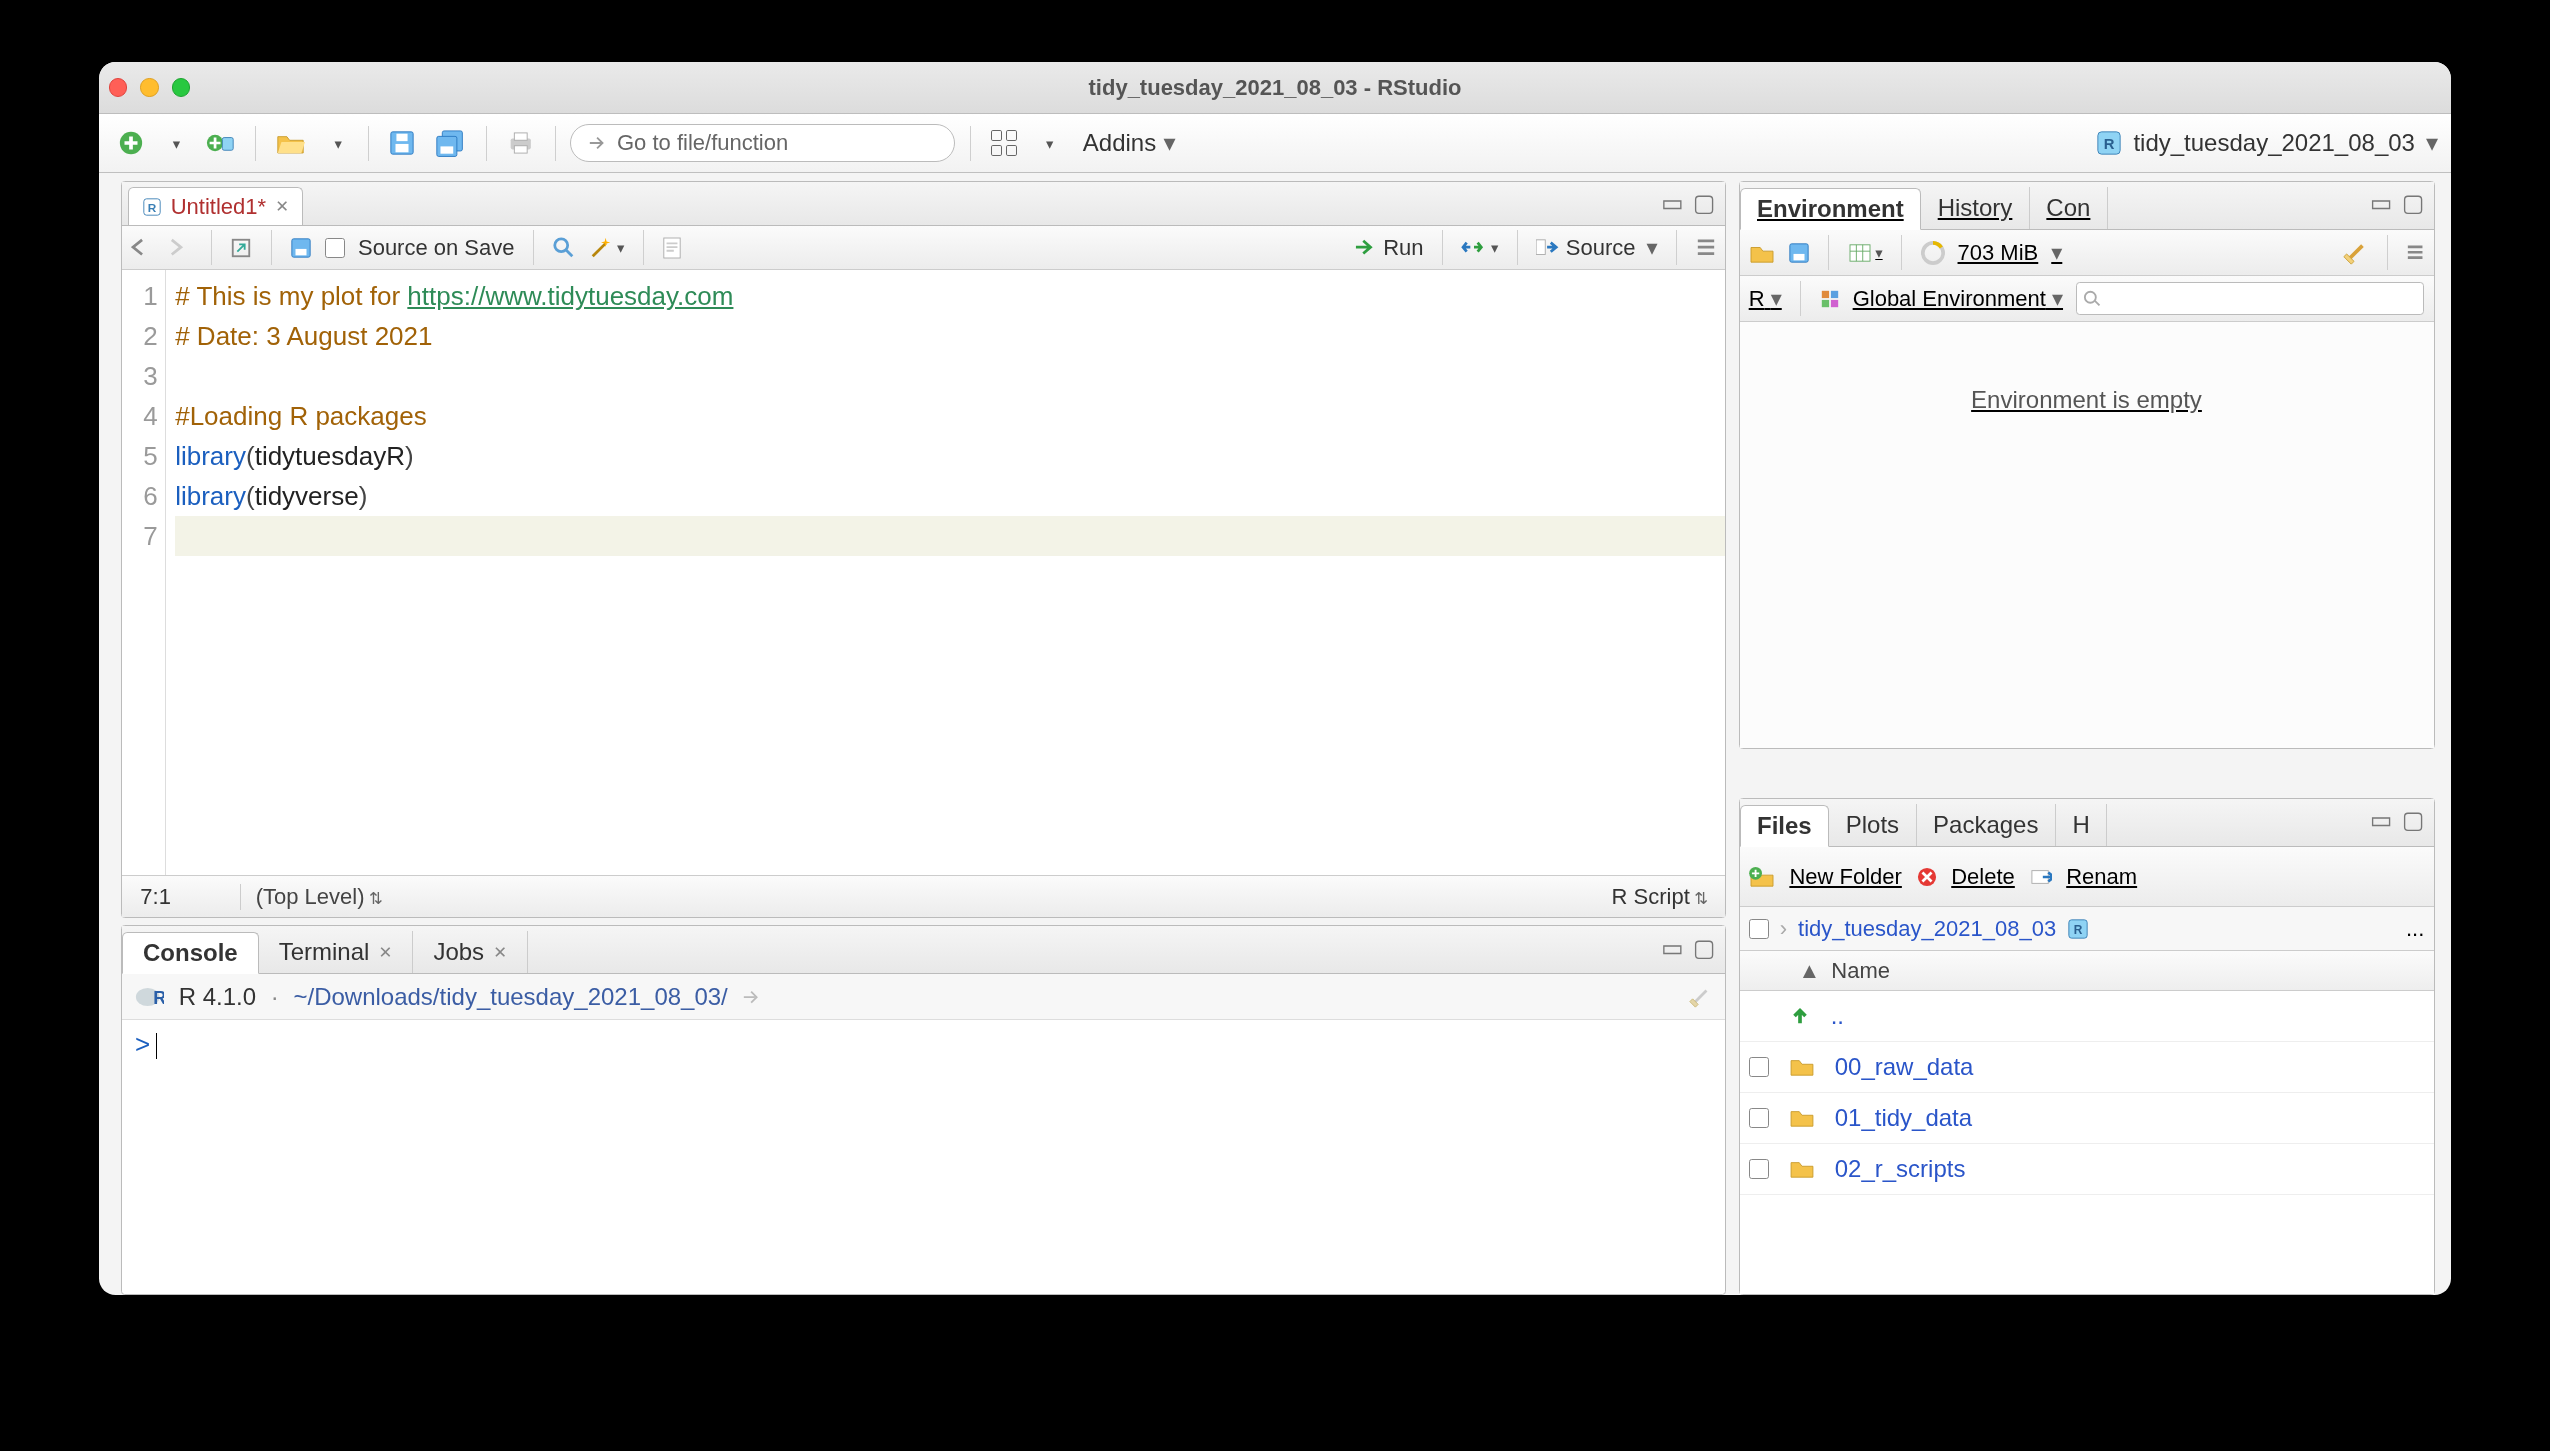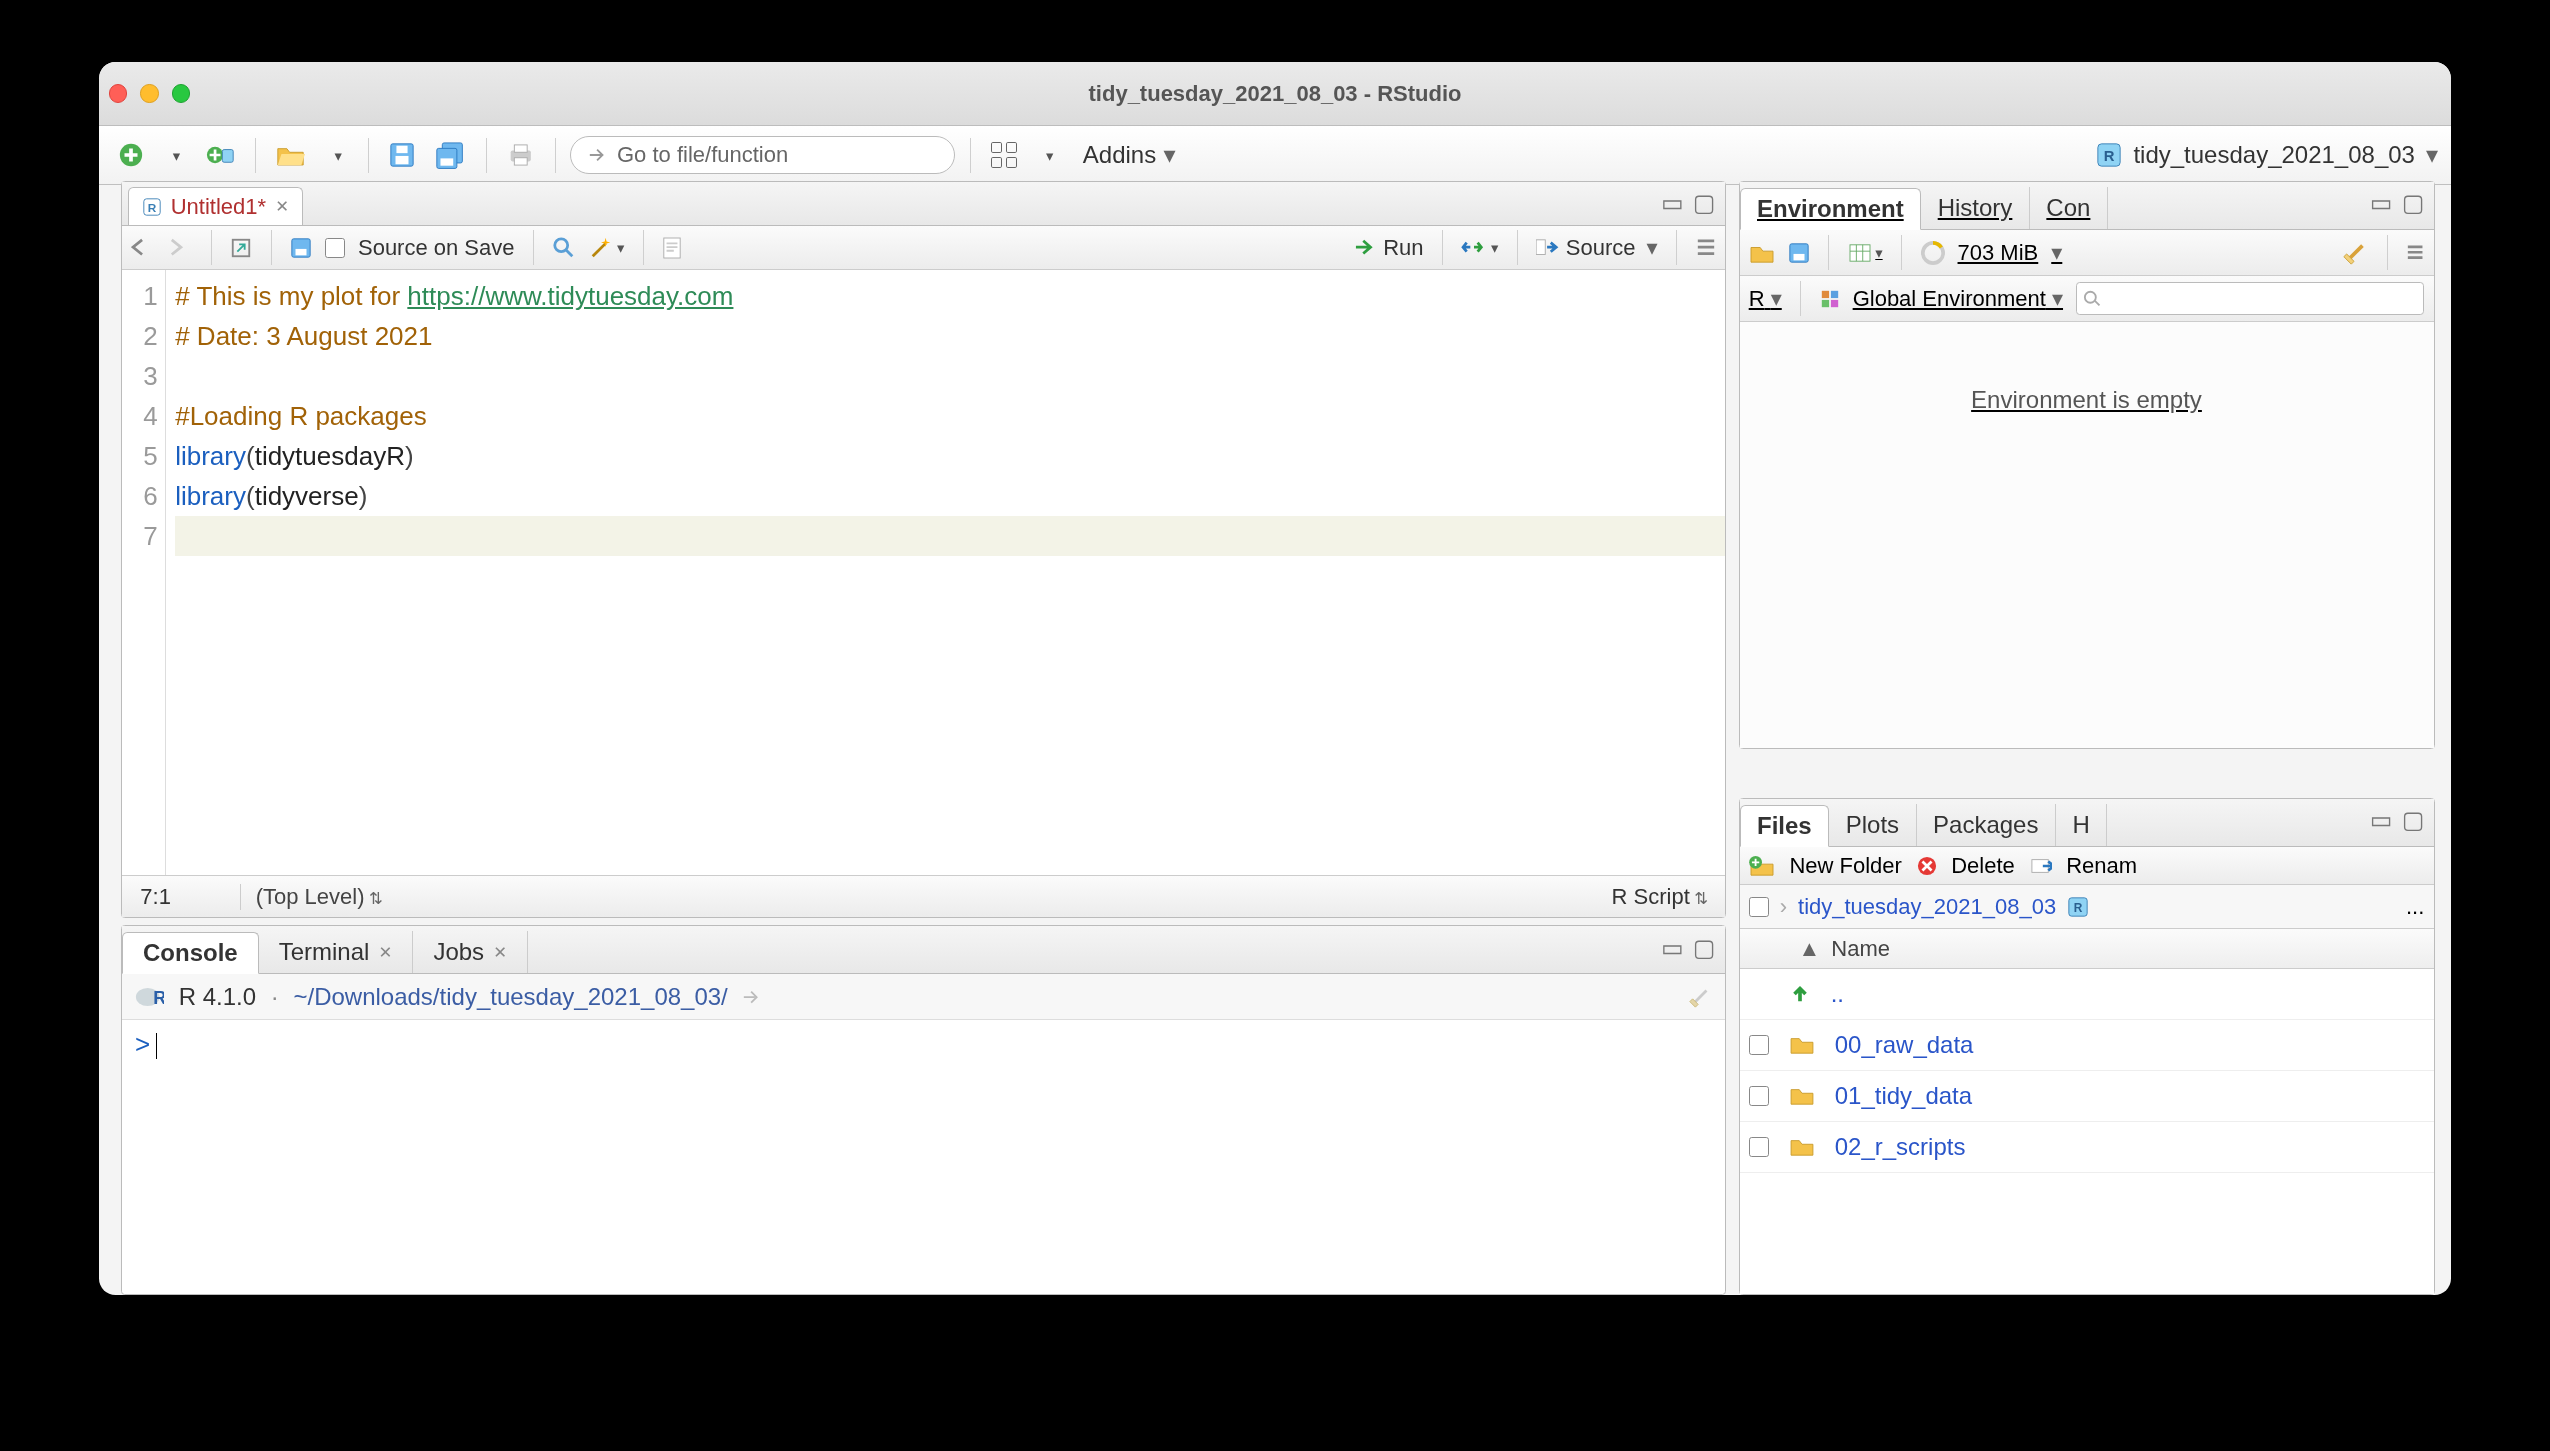--- a/index.html
+++ b/index.html
@@ -3,21 +3,21 @@
 <meta charset="utf-8">
 <style>
   * { box-sizing: border-box; margin: 0; padding: 0; font-family: -apple-system, "Helvetica Neue", Arial, sans-serif; }
   body { background: #000; width: 2550px; height: 1451px; position: relative; }
   .window {
     position: absolute; left: 99px; top: 62px; width: 2352px; height: 1233px;
     background: #f4f4f4; border-radius: 16.5px; overflow: hidden;
     box-shadow: 0 27.5px 64px rgba(0,0,0,.6);
   }
   .titlebar {
-    height: 64px; background: linear-gradient(#eaeaea,#dcdcdc);
+    height: 52px; background: linear-gradient(#eaeaea,#dcdcdc);
     display: flex; align-items: center; padding: 0 10px; border-bottom: 0.9px solid #bdbdbd;
     position: relative;
   }
   .traffic { display: flex; gap: 13px; }
   .tl-dot { width: 18.3px; height: 18.3px; border-radius: 50%; }
   .tl-red { background: #ff5f57; border: 0.9px solid #e0443e; }
   .tl-yel { background: #ffbd2e; border: 0.9px solid #dfa123; }
   .tl-grn { background: #28c840; border: 0.9px solid #1fa332; }
   .win-title { position:absolute; left:0; right:0; text-align:center; font-size: 22px; color: #555; font-weight: 600; }
 
@@ -90,21 +90,21 @@
   .env-toolbar{ height:46px; border-bottom:0.9px solid #ccc; display:flex; align-items:center; padding:0 9.2px; gap:13px; font-size:22px; background:linear-gradient(#fbfbfb,#ececec);}
   .env-row2{ height:46px; border-bottom:0.9px solid #ccc; display:flex; align-items:center; padding:0 9.2px; gap:13px; font-size:22px; background:linear-gradient(#fbfbfb,#ececec);}
   .env-body{ flex:1; display:flex; align-items:flex-start; justify-content:center; padding-top:64px; color:#555; font-size:24px; background:#fcfcfc;}
   .mini-search{flex:1; height:33px; border:0.9px solid #bbb; border-radius:3.7px; background:#fff; display:flex; align-items:center;}
 
   
   .files-pane{ flex:1; display:flex; flex-direction:column; min-height:0;margin-top:40px;}
   .ftabs{ height:48px; background:linear-gradient(#f5f5f5,#e8e8e8); border-bottom:0.9px solid #bbb; display:flex; align-items:flex-end; position:relative;}
   .ftab{height:42px; padding:0 16.5px; display:flex; align-items:center; font-size:24px; color:#333; border-right:0.9px solid #ccc;}
   .ftab.active{background:#fff; border:0.9px solid #bbb; border-bottom:0.9px solid #fff; border-radius:5.5px 5.5px 0 0; font-weight:700; margin-bottom:-0.9px;}
-  .files-toolbar{ height:38px; border-bottom:0.9px solid #ccc; display:flex; align-items:center; padding:0 9.2px; gap:14.7px; font-size:22px; background:linear-gradient(#fbfbfb,#ececec);}
+  .files-toolbar{ height:60px; border-bottom:0.9px solid #ccc; display:flex; align-items:center; padding:0 9.2px; gap:14.7px; font-size:22px; background:linear-gradient(#fbfbfb,#ececec);text-decoration:underline;}
   .files-path{ height:44px; border-bottom:0.9px solid #ccc; display:flex; align-items:center; padding:0 9.2px; gap:11px; font-size:22px; background:#f7f7f7;}
   .files-header{ height:40px; border-bottom:0.9px solid #ccc; display:flex; align-items:center; padding:0 9.2px 0 59px; gap:11px; font-size:22px; color:#444; background:linear-gradient(#fbfbfb,#eee);}
   .files-list{ flex:1; overflow:hidden; background:#fff;}
   .file-row{ height:51px; display:flex; align-items:center; padding:0 9.2px; gap:20px; font-size:24px; border-bottom:0.9px solid #eee;}
   .file-row .fname{color:#2a55c9;}
   .fchk{width:20px; height:20px; border:0.9px solid #888; border-radius:2.7px; background:#fff;}
 
   
   .ic{display:inline-flex; align-items:center; justify-content:center;}
   svg{display:block}

